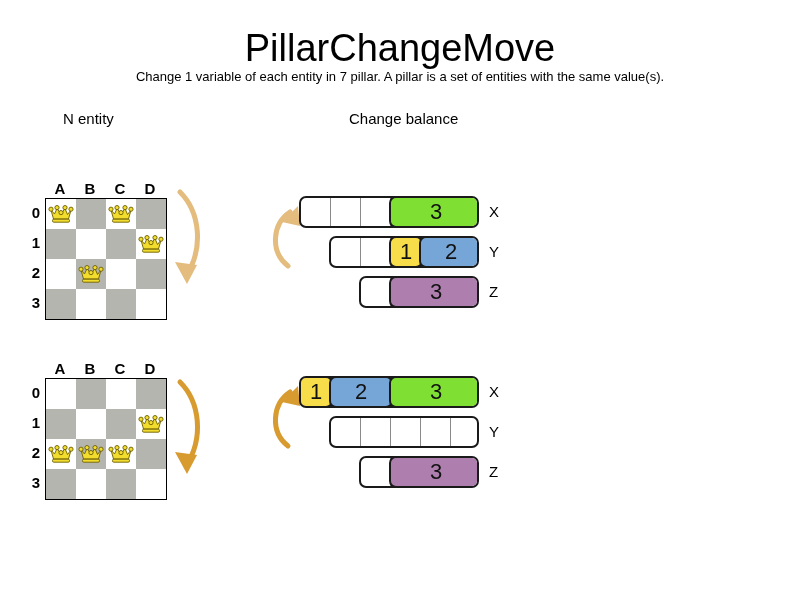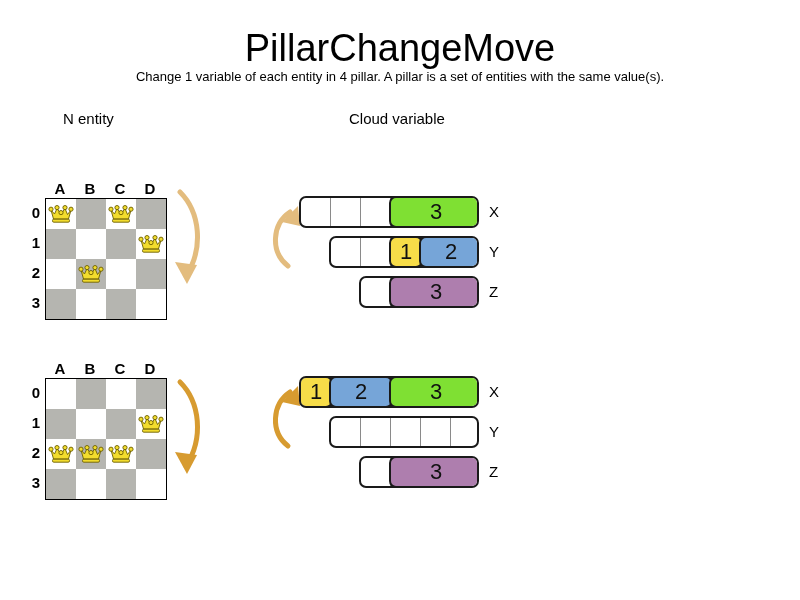--- a/index.html
+++ b/index.html
@@ -167,24 +167,24 @@
     font-size: 15px;
     line-height: 32px;
     top: 0;
     white-space: nowrap;
   }
 </style>
 </head>
 <body>
 
 <div id="title">PillarChangeMove</div>
-<div id="subtitle">Change 1 variable of each entity in 4 pillar. A pillar is a set of entities with the same value(s).</div>
+<div id="subtitle">Change 1 variable of each entity in 7 pillar. A pillar is a set of entities with the same value(s).</div>
 
 <div class="section-heading" id="heading-nqueens">N entity</div>
-<div class="section-heading" id="heading-cloud">Cloud variable</div>
+<div class="section-heading" id="heading-cloud">Change balance</div>
 
 <div class="board-block" id="board-block-top">
     <div class="file-labels">
       <span style="left: 0px;">A</span>
       <span style="left: 30px;">B</span>
       <span style="left: 60px;">C</span>
       <span style="left: 90px;">D</span>
     </div>
     <div class="rank-labels">
       <span style="top: 0px;">0</span>

